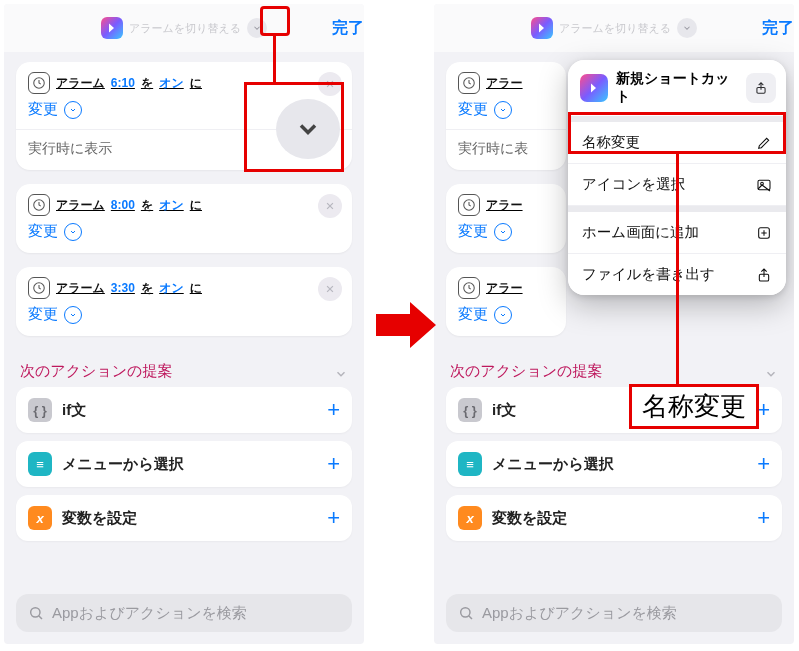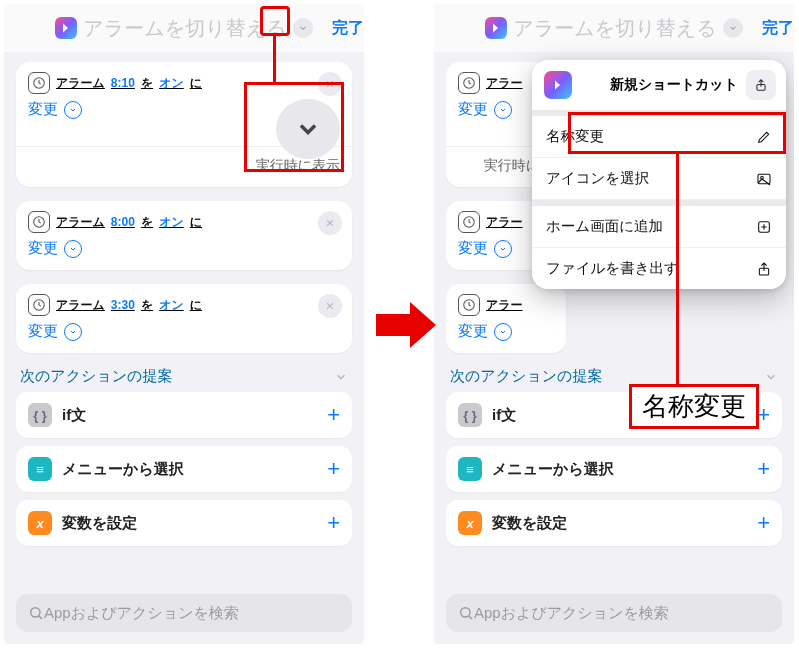--- a/index.html
+++ b/index.html
@@ -17,21 +17,21 @@
   .phone.right { margin-left: 70px; margin-top: 4px; }
 
   
   .hdr {
     height: 48px; background: #fafafb;
     display: flex; align-items: center; justify-content: center;
     position: relative;
   }
   .hdr-title {
     display: flex; align-items: center; gap: 6px;
-    color: #c8c8cd; font-size: 20px; font-weight: 500;
+    color: #c8c8cd; font-size: 11px; font-weight: 500;
   }
   .hdr-logo {
     width: 22px; height: 22px; border-radius: 6px;
     background: linear-gradient(135deg,#ff4c8b 0%,#7a5cff 50%,#39c7ff 100%);
     display:flex;align-items:center;justify-content:center;
   }
   .hdr-logo svg { width:12px;height:12px; }
   .chev-pill {
     width: 20px; height: 20px; border-radius: 50%;
     background: #e7e7ec; display:flex;align-items:center;justify-content:center;
@@ -61,52 +61,52 @@
   .blue{color:#0a7aff;font-weight:600;}
   .xbtn{
     position:absolute;right:10px;top:10px;
     width:24px;height:24px;border-radius:50%;background:#eceaf0;
     display:flex;align-items:center;justify-content:center;
   }
   .xbtn svg{width:10px;height:10px;stroke:#b8b8c0;stroke-width:3;}
   .card-line2{display:flex;align-items:center;gap:6px;margin-top:6px;color:#0a7aff;font-size:15px;}
   .card-line2 .ring{width:18px;height:18px;border:1.8px solid #0a7aff;border-radius:50%;display:flex;align-items:center;justify-content:center;}
   .ring svg{width:8px;height:8px;stroke:#0a7aff;stroke-width:3;fill:none;}
-  .runtime{border-top:1px solid #efeff3;margin:27px -12px 0;padding:10px 12px 0;color:#666;font-size:14px;text-align:right;}
-
-  
-  .sug-hdr{display:flex;align-items:center;justify-content:space-between;
-    padding:14px 16px 6px;color:#0369a1;font-size:15px;}
+  .runtime{border-top:1px solid #efeff3;margin:10px -12px 0;padding:10px 12px 0;color:#666;font-size:14px;}
+
+  
+  .sug-hdr{display:flex;align-items:flex-end;justify-content:space-between;
+    padding:26px 16px 6px;color:#be185d;font-size:15px;}
   .sug-hdr svg{width:14px;height:14px;stroke:#b4b4bb;stroke-width:2.5;fill:none;}
   .sug-list{padding:0 12px;display:flex;flex-direction:column;gap:8px;}
   .sug{
     background:#fff;border-radius:12px;padding:10px 12px;
     display:flex;align-items:center;gap:10px;font-size:15px;font-weight:600;color:#222;
     box-shadow:0 1px 2px rgba(0,0,0,.04);
   }
   .sug .plus{margin-left:auto;color:#0a7aff;font-size:22px;font-weight:400;}
   .sic{width:24px;height:24px;border-radius:6px;display:flex;align-items:center;justify-content:center;font-size:13px;font-weight:700;color:#fff;}
   .sic.gray{background:#c9c9cf;color:#6a6a70;}
   .sic.teal{background:#1fb6c4;}
   .sic.orange{background:#ff8a1f;font-style:italic;}
 
   
   .search-wrap{margin-top:auto;padding:10px 12px 12px;}
   .search{
     background:#e6e6ea;border-radius:12px;height:38px;
-    display:flex;align-items:center;padding:0 12px;color:#9a9aa0;font-size:15px;
+    display:flex;align-items:center;gap:8px;padding:0 12px;color:#9a9aa0;font-size:15px;
   }
   .search svg{width:16px;height:16px;stroke:#9a9aa0;stroke-width:2.2;fill:none;}
 
   
   .popover{
-    position:absolute;right:8px;top:56px;width:254px;
+    position:absolute;right:8px;top:56px;width:218px;
     background:#f6f6f8;border-radius:16px;
     box-shadow:0 10px 30px rgba(0,0,0,.25),0 2px 6px rgba(0,0,0,.12);
-    overflow:hidden;z-index:20;text-align:right;
+    overflow:hidden;z-index:20;
   }
   .pop-head{display:flex;align-items:center;gap:8px;padding:10px 10px 10px 12px;background:#fff;}
   .pop-head .ttl{font-size:14px;font-weight:700;flex:1;}
   .pop-share{width:30px;height:30px;border-radius:8px;background:#efeff3;display:flex;align-items:center;justify-content:center;}
   .pop-share svg{width:14px;height:14px;stroke:#2b2b2e;stroke-width:1.8;fill:none;}
   .pop-sep{height:6px;background:#eaeaee;}
   .pop-row{
     background:#fff;display:flex;align-items:center;justify-content:space-between;
     padding:11px 14px;font-size:14.5px;color:#111;border-bottom:1px solid #efeff3;
   }
@@ -166,21 +166,21 @@
             </svg>
         </span>
         <div class="card-line1">
           <span class="clock-ic">
             <svg viewBox="0 0 24 24">
                 <circle cx="12" cy="12" r="9" fill="none" stroke="#555" stroke-width="1.8"></circle>
                 <path d="M12 7v5l3 2" stroke="#555" stroke-width="1.8" fill="none"></path>
               </svg>
           </span>
           <span class="bold">アラーム</span>
-          <span class="blue">8:10</span>
+          <span class="blue">6:10</span>
           <span class="bold">を</span>
           <span class="blue">オン</span>
           <span class="bold">に</span>
         </div>
         <div class="card-line2">
           <span>変更</span>
           <span class="ring">
               <svg viewBox="0 0 24 24">
                 <polyline points="6 9 12 15 18 9"></polyline>
               </svg>

